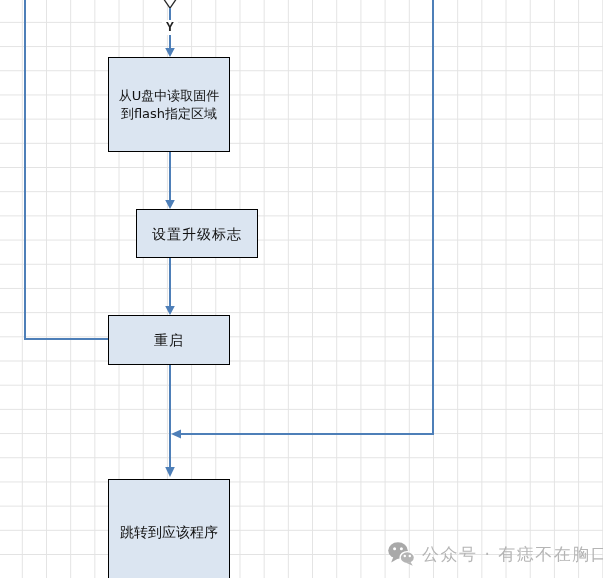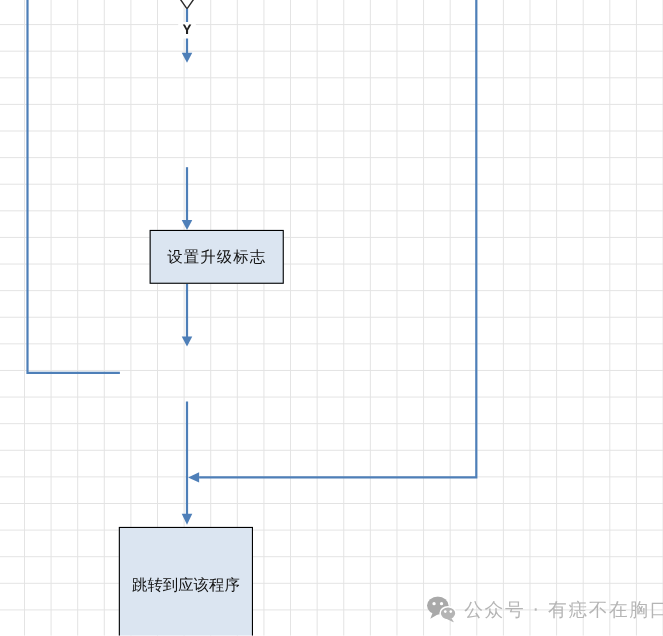--- a/index.html
+++ b/index.html
@@ -104,25 +104,32 @@
     </g>
 
     <g stroke="#4e7fb8" stroke-width="2" fill="#4e7fb8">
       <polyline points="433,0 433,434 181,434" fill="none"></polyline>
       <polygon points="181,429.4 181,438.6 171,434" stroke="none"></polygon>
     </g>
   </svg>
 
   <div class="branch-label">Y</div>
 
+  <div class="node node-read-firmware">
+    <span class="node-label">从U盘中读取固件
+到flash指定区域</span>
+  </div>
 
   <div class="node node-set-flag">
     <span class="node-label">设置升级标志</span>
   </div>
 
+  <div class="node node-reboot">
+    <span class="node-label">重启</span>
+  </div>
 
   <div class="node node-jump">
     <span class="node-label">跳转到应该程序</span>
   </div>
 
   <div class="watermark">
     <svg class="wechat-icon" width="27" height="24" viewBox="0 0 27 24" xmlns="http://www.w3.org/2000/svg">
       <ellipse cx="10" cy="8.5" rx="9.8" ry="8.2" fill="#a9a9a9"></ellipse>
       <polygon points="5.5,14.5 3.2,20.5 11,16" fill="#a9a9a9"></polygon>
       <circle cx="6.6" cy="6.8" r="1.5" fill="#ffffff"></circle>

